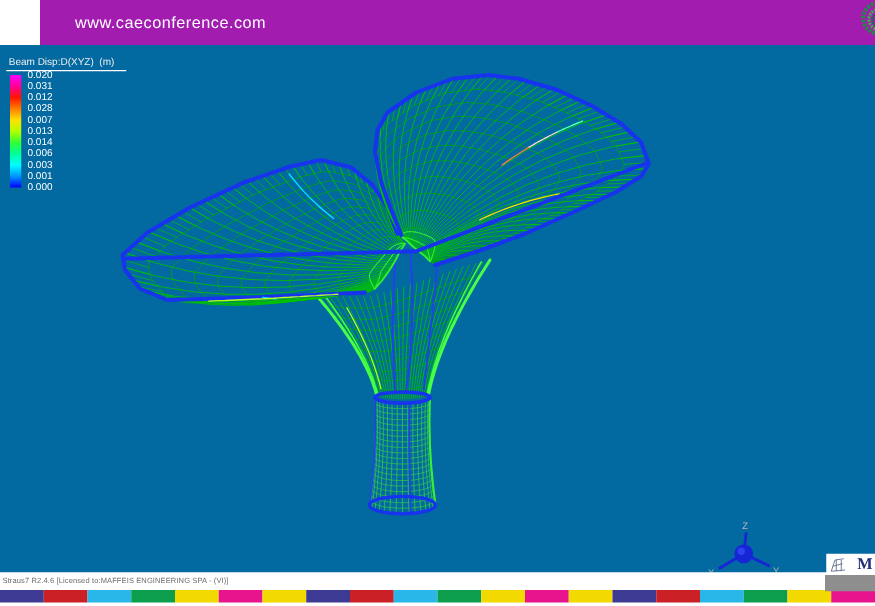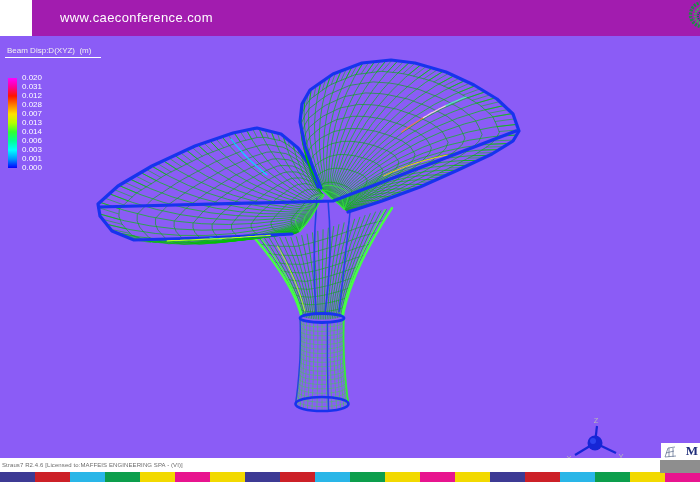--- a/index.html
+++ b/index.html
@@ -3,27 +3,27 @@
 <meta charset="utf-8">
 <style>
   html,body{margin:0;padding:0;background:#d8d8d8;}
   .app{position:relative;width:700px;height:485px;background:#ffffff;overflow:hidden;
        font-family:"Liberation Sans",sans-serif;}
   
   .header{position:absolute;left:0;top:0;width:700px;height:36px;}
   .header-url{position:absolute;left:28px;top:10px;color:#ffffff;font-size:13px;letter-spacing:.4px;}
   .swirl{position:absolute;right:6px;top:1px;}
   
-  .viewport{position:absolute;left:0;top:36px;width:700px;height:422px;background:#8b5cf6;overflow:hidden;}
+  .viewport{position:absolute;left:0;top:36px;width:700px;height:422px;background:#0369a1;overflow:hidden;}
   .scene{position:absolute;left:0;top:0;}
   
   .legend{position:absolute;left:5px;top:3px;color:#fff;}
   .legend-title{display:inline-block;font-size:8px;white-space:pre;color:#f0f0f0;
                 border-bottom:1px solid #ffffff;padding:0 10px 2px 2px;}
-  .legend-body{display:flex;margin-top:20px;margin-left:3px;}
+  .legend-body{display:flex;margin-top:3px;margin-left:3px;}
   .legend-bar{width:9px;height:90px;}
   .legend-vals{display:flex;flex-direction:column;justify-content:space-between;height:99px;
                margin-left:5px;margin-top:-5px;font-size:8px;line-height:9px;color:#ffffff;}
   
   .triad{position:absolute;left:560px;top:378px;}
   .triad text{font-family:"Liberation Sans",sans-serif;font-size:7.5px;}
   
   .statusbar{position:absolute;left:0;top:458px;width:700px;height:14px;background:#ffffff;}
   .status-text{position:absolute;left:2px;top:4px;font-size:6px;color:#6b6b6b;letter-spacing:.1px;}
   

